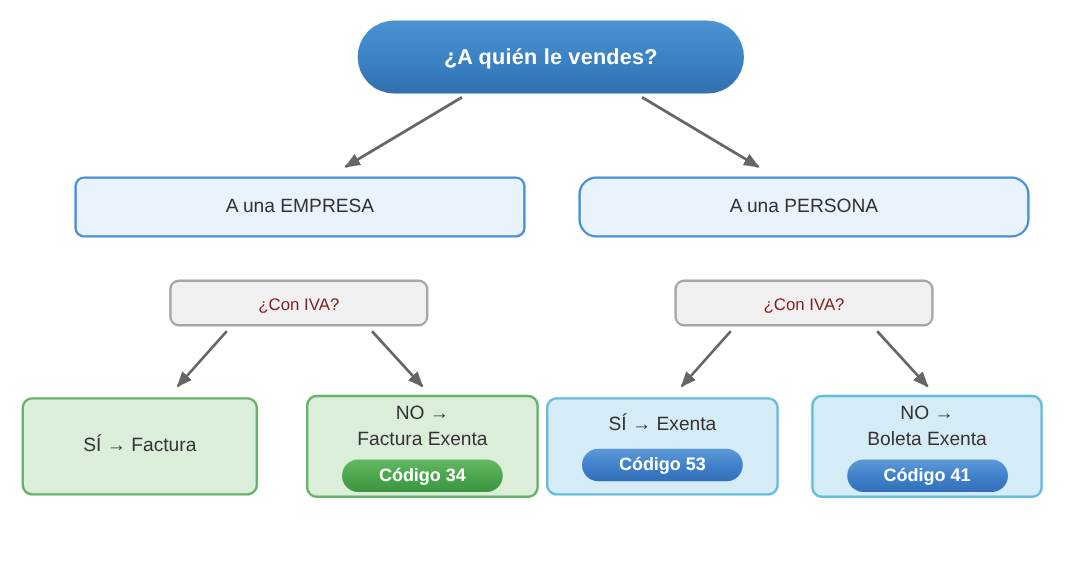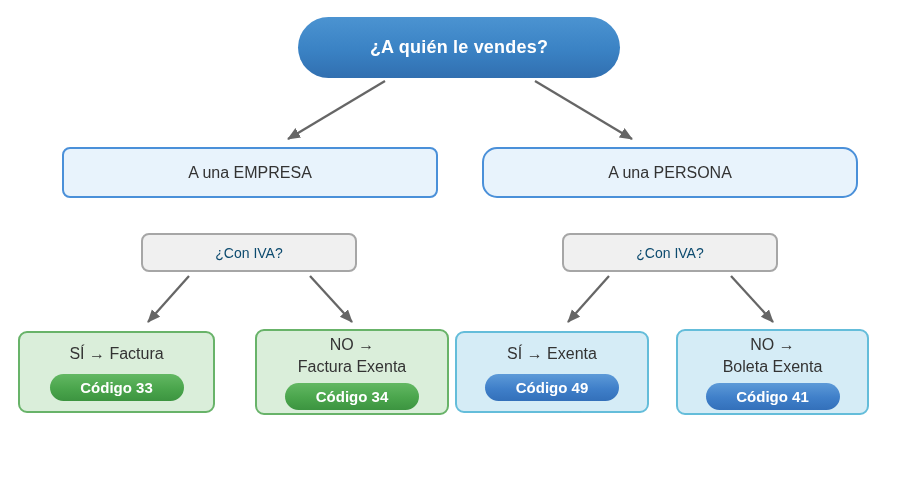--- a/index.html
+++ b/index.html
@@ -42,21 +42,21 @@
     font-size: 16px;
   }
   .branch-empresa { left: 62px;  width: 376px; }
   .branch-persona { left: 482px; width: 376px; border-radius: 15px; }
   
   .question-box {
     top: 233px; width: 216px; height: 39px;
     background: #f0f0f0;
     border: 2px solid #a6a6a6;
     border-radius: 8px;
-    color: #0c4a6e;
+    color: #7f1d1d;
     font-size: 14px;
   }
   .question-left  { left: 141px; }
   .question-right { left: 562px; }
   
   .leaf {
     border-radius: 9px;
     color: #333333;
     font-size: 16px;
     gap: 9px;
@@ -130,37 +130,36 @@
 
   <div class="node question-box question-right">
     <span>¿Con IVA?</span>
   </div>
 
   <div class="node leaf leaf-green leaf-1">
     <div class="leaf-text">
       <div class="leaf-line">SÍ → Factura</div>
 
     </div>
-    <span class="badge badge-green">Código 33</span>
   </div>
 
   <div class="node leaf leaf-green leaf-2">
     <div class="leaf-text">
       <div class="leaf-line">NO →</div>
       <div class="leaf-line">Factura Exenta</div>
     </div>
     <span class="badge badge-green">Código 34</span>
   </div>
 
   <div class="node leaf leaf-blue leaf-3">
     <div class="leaf-text">
       <div class="leaf-line">SÍ → Exenta</div>
 
     </div>
-    <span class="badge badge-blue">Código 49</span>
+    <span class="badge badge-blue">Código 53</span>
   </div>
 
   <div class="node leaf leaf-blue leaf-4">
     <div class="leaf-text">
       <div class="leaf-line">NO →</div>
       <div class="leaf-line">Boleta Exenta</div>
     </div>
     <span class="badge badge-blue">Código 41</span>
   </div>
 

